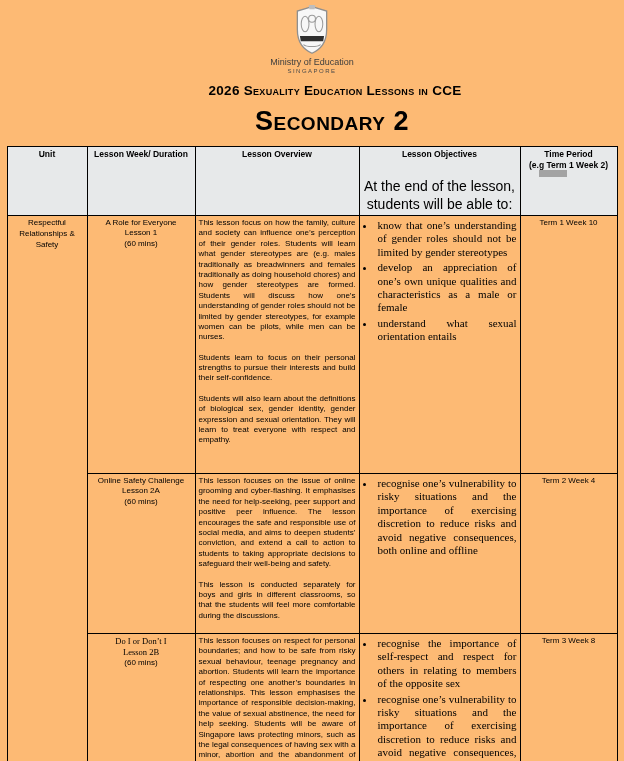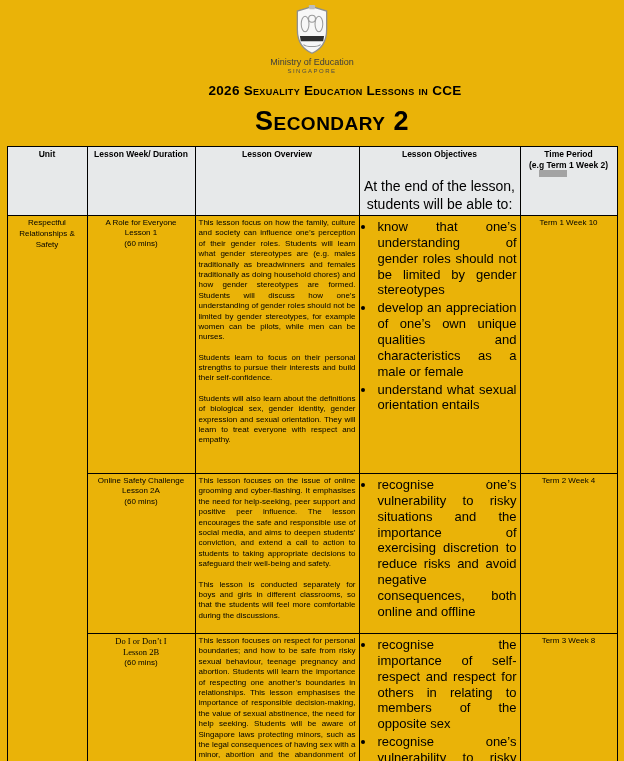--- a/index.html
+++ b/index.html
@@ -1,21 +1,21 @@
 <!DOCTYPE html>
 <html><head>
 <meta charset="utf-8">
 <style>
   * { box-sizing: border-box; }
   html, body { margin: 0; padding: 0; background: #fff; }
   .page {
     position: relative;
     width: 624px;
     height: 761px;
-    background: #eab308;
+    background: #fdba74;
     font-family: "Liberation Sans", sans-serif;
     color: #000;
     overflow: hidden;
   }
   .masthead { text-align: center; padding-top: 5px; }
   .crest { display: block; margin: 0 auto; }
   .ministry-name { font-size: 9px; color: #3d3d3d; margin-top: 2px; }
   .country-name { font-size: 6px; color: #4a4a4a; letter-spacing: 1.5px; margin-top: 1px; }
   .doc-title {
     margin: 9px 0 0;
@@ -71,21 +71,21 @@
     font-size: 8px;
     line-height: 1.35;
     padding: 2px 6px;
   }
   td.title-cell { text-align: center; font-size: 8px; line-height: 1.3; padding-top: 3px; }
   td.title-cell .serif { font-family: "Liberation Serif", serif; font-size: 8.5px; }
   td.overview-cell { font-size: 8px; line-height: 1.3; }
   td.overview-cell p { margin: 0 0 10px; text-align: justify; }
   td.overview-cell p:last-child { margin-bottom: 0; }
   td.overview-cell p.italic { }
-  td.objectives-cell { font-family: Liberation Sans, sans-serif; font-size: 13px; line-height: 1.22; }
+  td.objectives-cell { font-family: Liberation Serif, serif; font-size: 11px; line-height: 1.22; }
   td.objectives-cell ul { margin: 1px 0 0; padding-left: 13px; }
   td.objectives-cell li { text-align: justify; margin-bottom: 2px; padding-left: 2px; }
   td.time-cell { text-align: center; font-size: 8px; padding-top: 3px; }
 </style>
 </head>
 <body>
 
 <div class="page">
 
   <div class="masthead">

